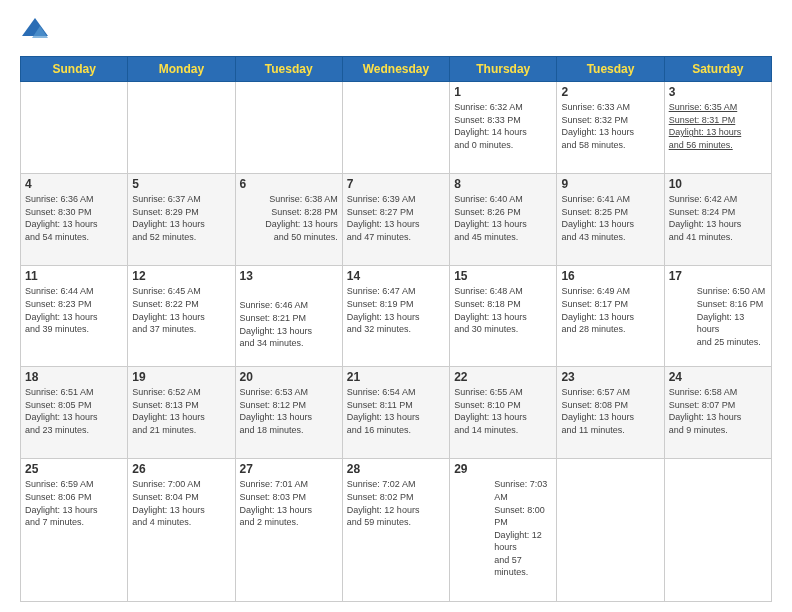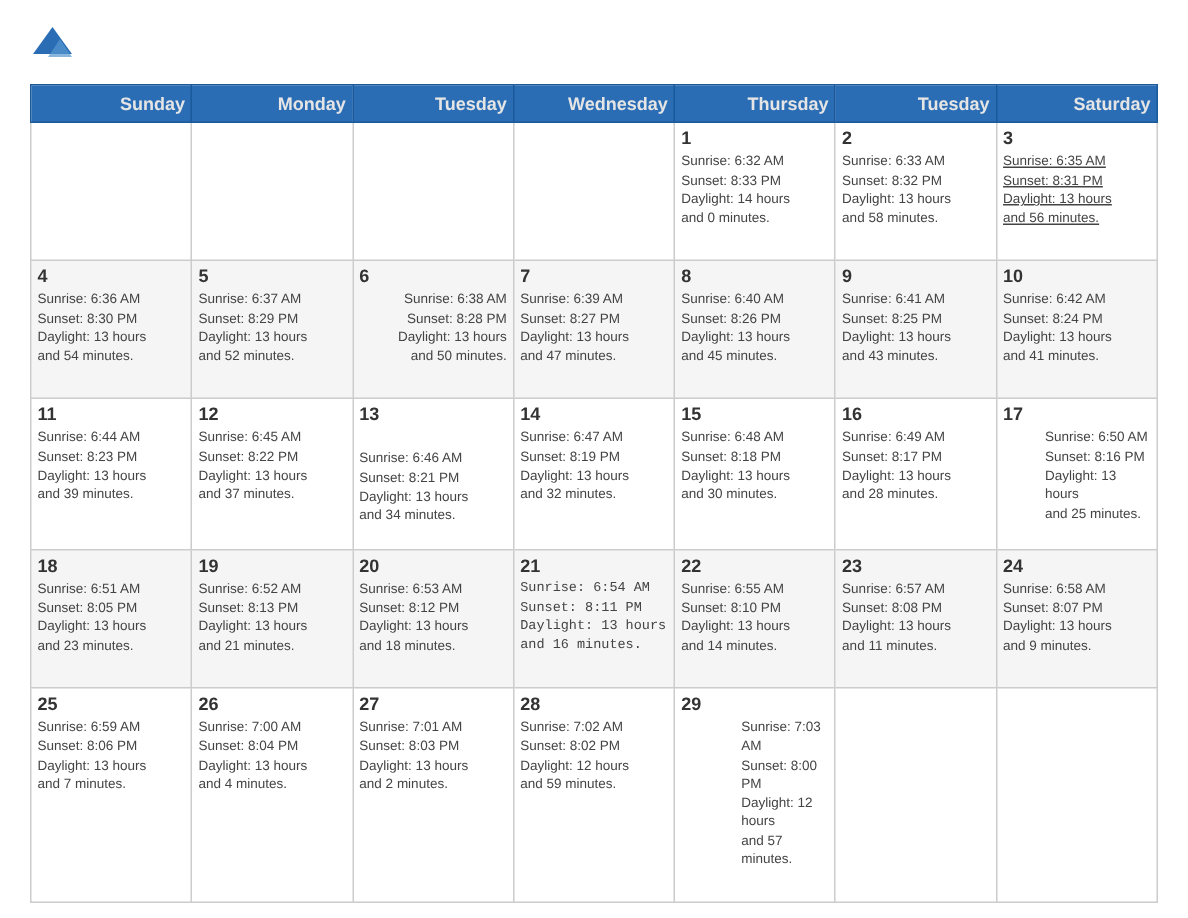--- a/index.html
+++ b/index.html
@@ -61,25 +61,25 @@
       color: #555;
     }
     .calendar {
       flex: 1;
       border-collapse: collapse;
       width: 100%;
       table-layout: fixed;
     }
     .calendar th {
       background: #2a6db5;
-      color: #e5e5e5;
+      color: #fde047;
       font-size: 12px;
       font-weight: bold;
       padding: 5px 4px;
-      text-align: right;
+      text-align: center;
       border: 1px solid #1a5a9a;
     }
     .calendar td {
       border: 1px solid #ccc;
       vertical-align: top;
       padding: 3px 4px;
       font-size: 9.5px;
       color: #333;
       background: #fff;
       height: 80px;
@@ -283,21 +283,21 @@
           </td>
           <td>
             <span class="day-number">20</span>
             <div class="day-info" style="white-space: pre-line;">Sunrise: 6:53 AM
 Sunset: 8:12 PM
 Daylight: 13 hours
 and 18 minutes.</div>
           </td>
           <td>
             <span class="day-number">21</span>
-            <div class="day-info" style="white-space: pre-line; font-family: Liberation Mono, monospace;">Sunrise: 6:54 AM
+            <div class="day-info" style="white-space: pre-line;">Sunrise: 6:54 AM
 Sunset: 8:11 PM
 Daylight: 13 hours
 and 16 minutes.</div>
           </td>
           <td>
             <span class="day-number">22</span>
             <div class="day-info" style="white-space: pre-line;">Sunrise: 6:55 AM
 Sunset: 8:10 PM
 Daylight: 13 hours
 and 14 minutes.</div>

